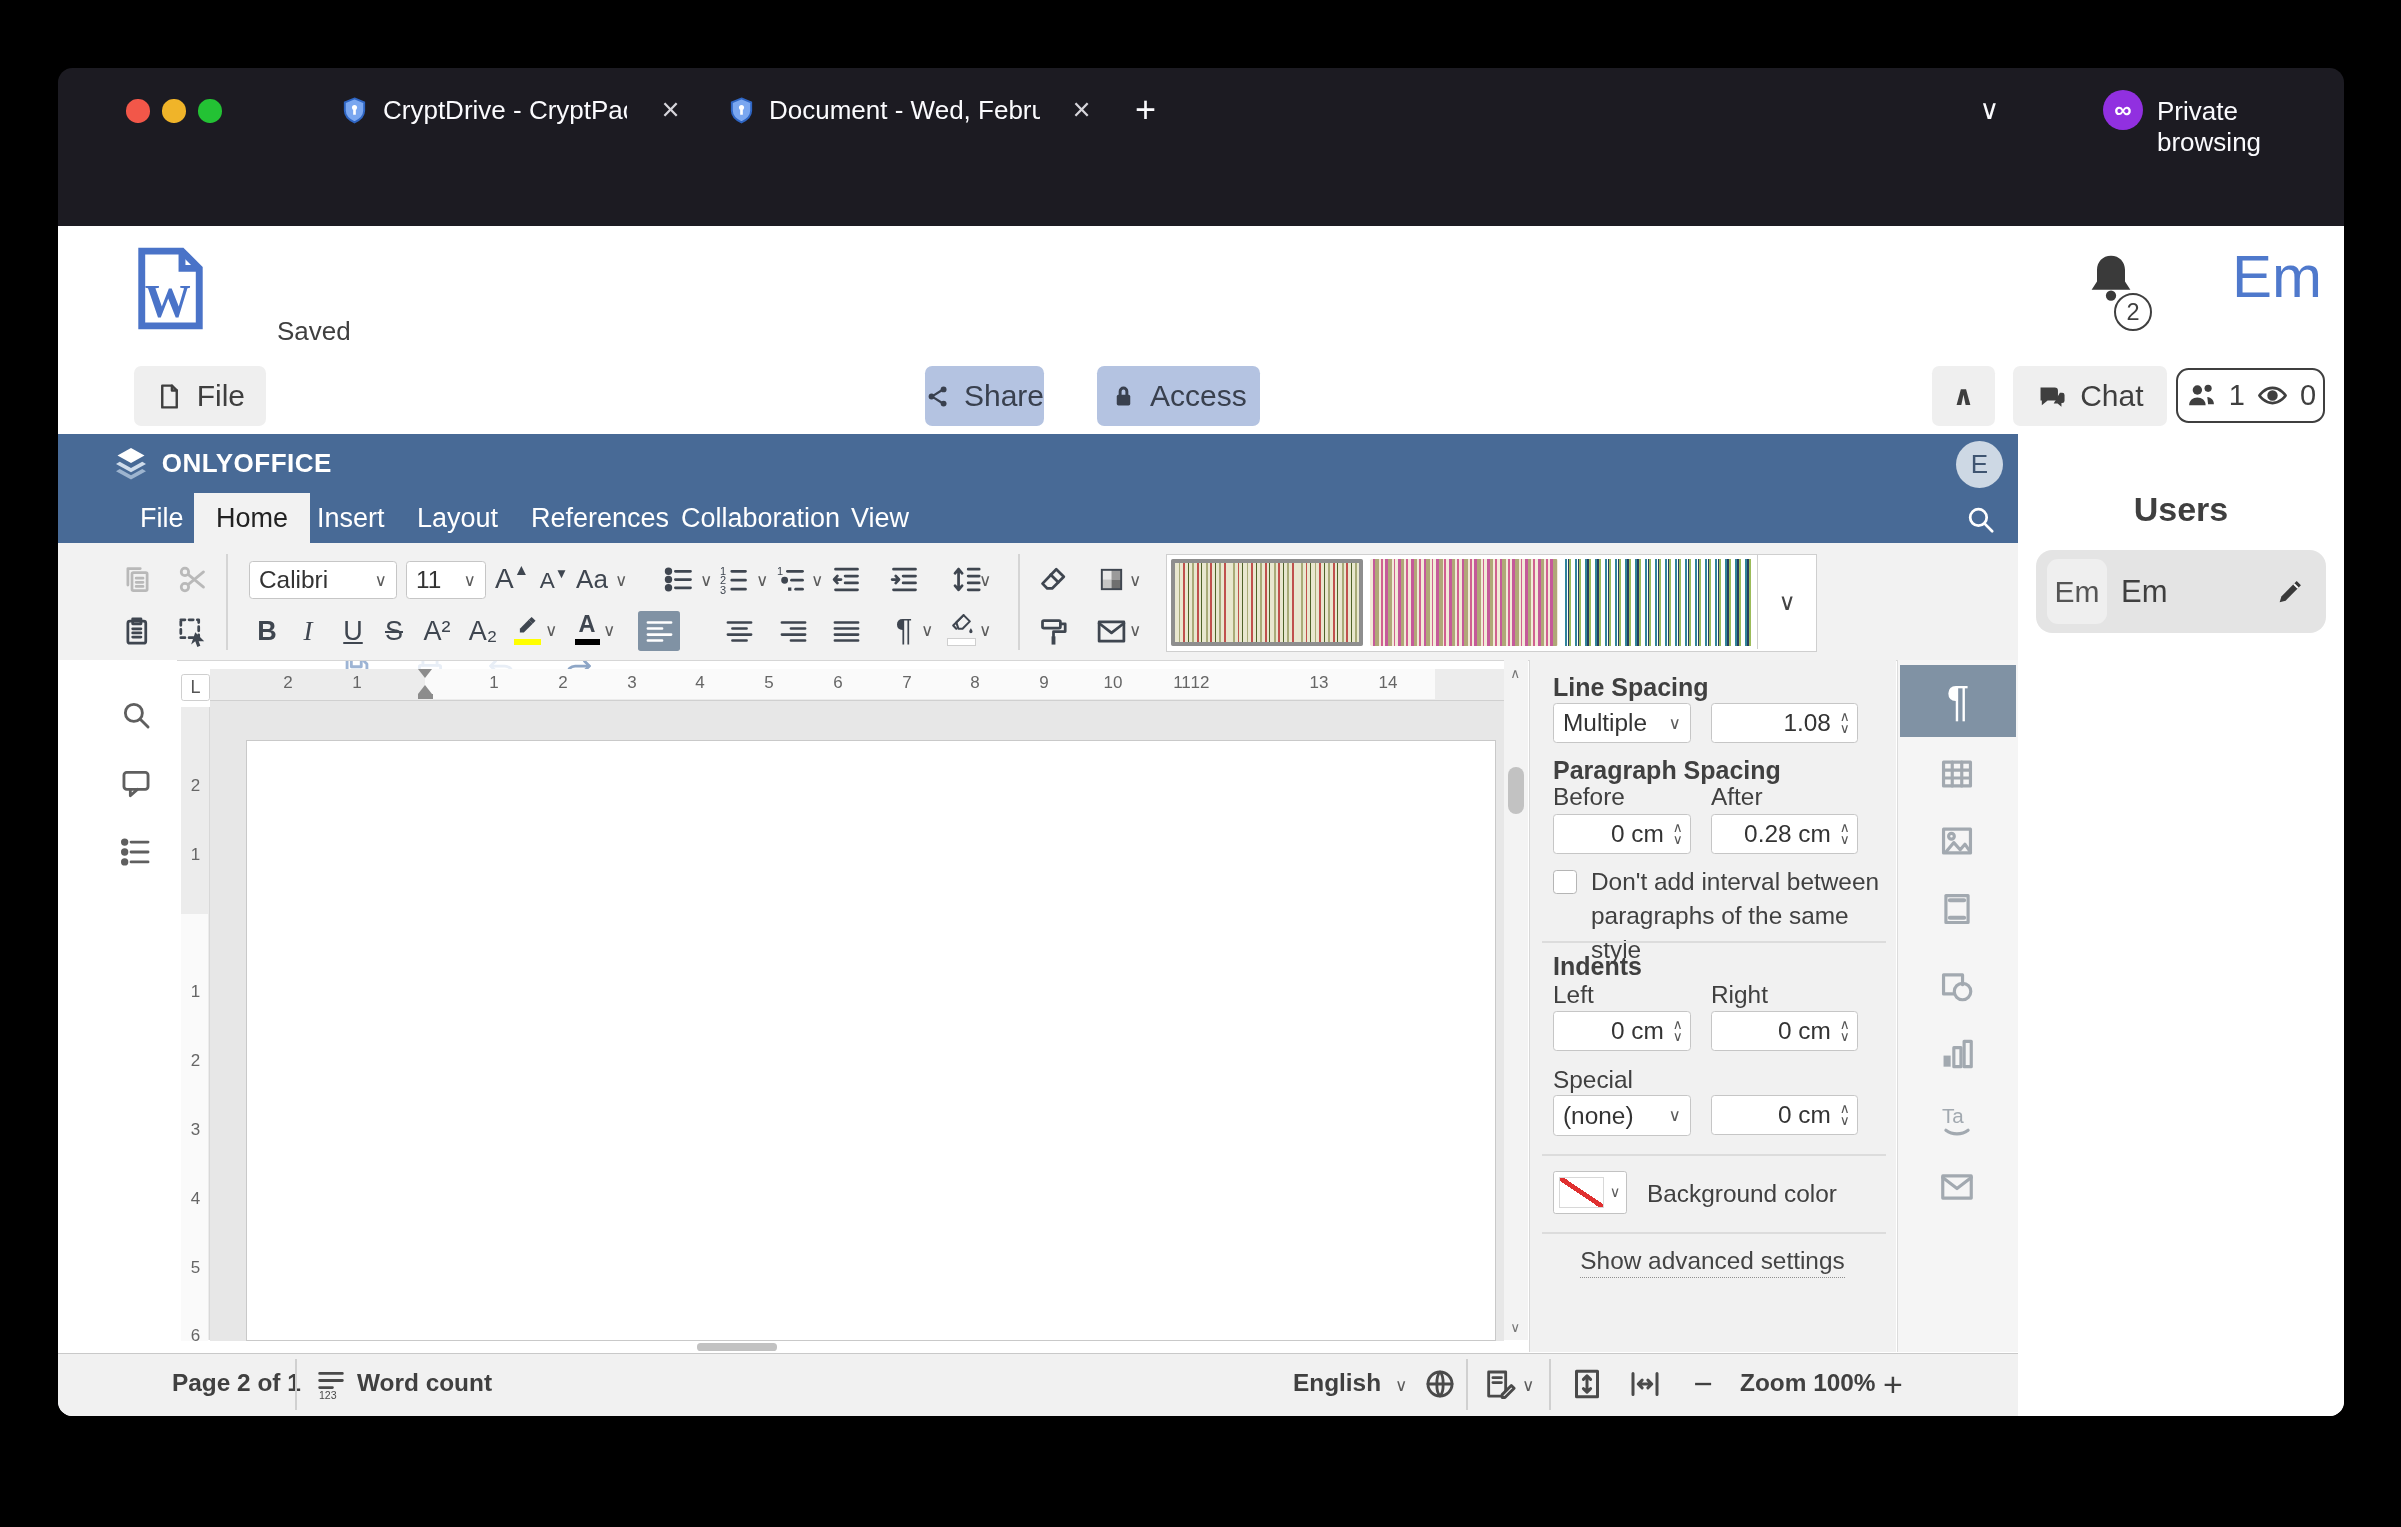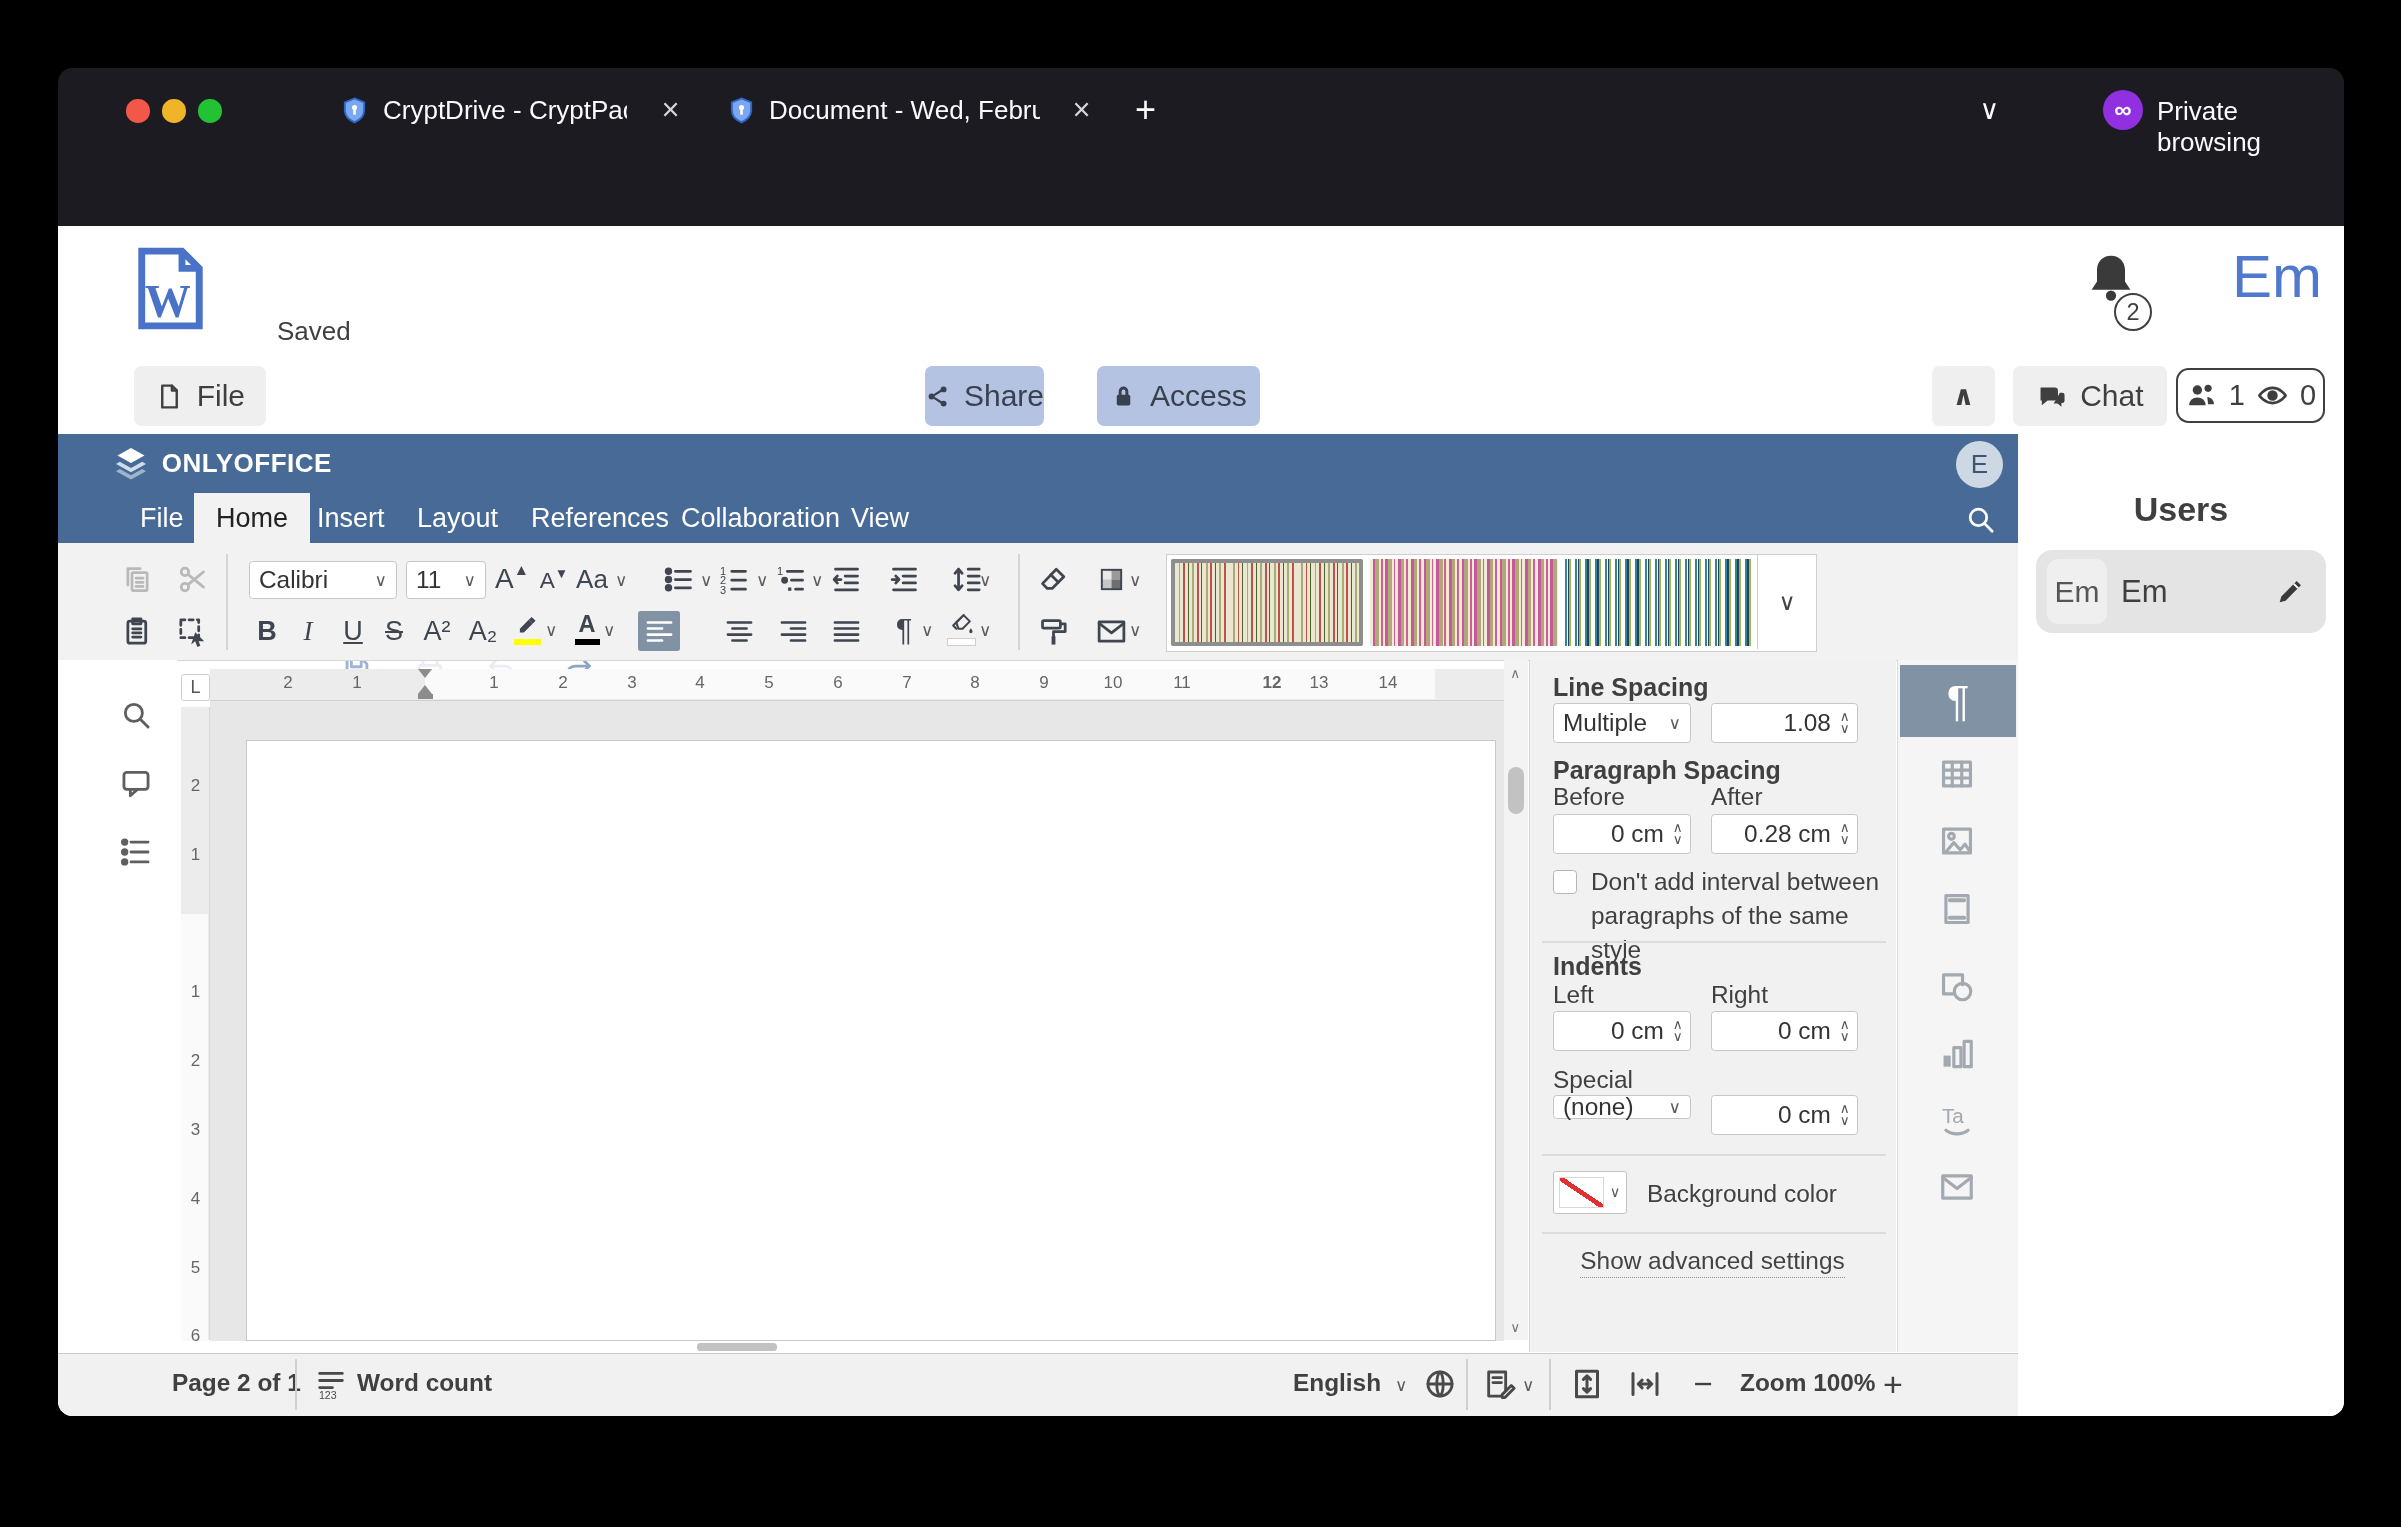--- a/index.html
+++ b/index.html
@@ -477,21 +477,21 @@
         <span class="rlab" style="top: 0px; left: 505px;">2</span>
         <span class="rlab" style="top: 0px; left: 574px;">3</span>
         <span class="rlab" style="top: 0px; left: 642px;">4</span>
         <span class="rlab" style="top: 0px; left: 711px;">5</span>
         <span class="rlab" style="top: 0px; left: 780px;">6</span>
         <span class="rlab" style="top: 0px; left: 849px;">7</span>
         <span class="rlab" style="top: 0px; left: 917px;">8</span>
         <span class="rlab" style="top: 0px; left: 986px;">9</span>
         <span class="rlab" style="top: 0px; left: 1055px;">10</span>
         <span class="rlab" style="top: 0px; left: 1124px;">11</span>
-        <span class="rlab" style="top: 0px; left: 1214px; font-weight: bold;">12</span>
+        <span class="rlab" style="top: 0px; left: 1142px;">12</span>
         <span class="rlab" style="top: 0px; left: 1261px;">13</span>
         <span class="rlab" style="top: 0px; left: 1330px;">14</span>
         <span class="rlab" style="top: 0px; left: 1399px; margin-top: 32px;">15</span>
       </div>
     <div class="ab" style="left:360px;top:443px;width:0;height:0;border-left:7.2px solid transparent;border-right:7.2px solid transparent;border-top:9px solid #8c8c8c;"></div>
     <div class="ab" style="left:360px;top:459px;width:0;height:0;border-left:7.2px solid transparent;border-right:7.2px solid transparent;border-bottom:9px solid #8c8c8c;"></div>
     <div class="ab" style="left:360px;top:468px;width:14.5px;height:5.4px;background:#8c8c8c;"></div>
 
     <div class="ab" style="left:123px;top:481px;width:29px;height:633px;background:#ececec;border-right:1.8px solid #d8d8d8;box-sizing:border-box;"></div>
     <div class="ab" style="left:123px;top:688px;width:27px;height:427px;background:#fafafa;"></div>
@@ -565,21 +565,21 @@
         </span>
     </div>
     <div class="ab spin" style="left:1653px;top:785px;width:147px;height:40px;">
       <span>0 cm</span>
       <span class="arr">
           <i>∧</i>
           <i>∨</i>
         </span>
     </div>
     <div class="ab plab" style="left:1495px;top:840px;">Special</div>
-    <div class="ab selbox" style="left:1495px;top:869px;width:138px;height:24px;">
+    <div class="ab selbox" style="left:1495px;top:869px;width:138px;height:41px;">
       <span>(none)</span>
         <i class="cv">∨</i>
     </div>
     <div class="ab spin" style="left:1653px;top:869px;width:147px;height:40px;">
       <span>0 cm</span>
       <span class="arr">
           <i>∧</i>
           <i>∨</i>
         </span>
     </div>

